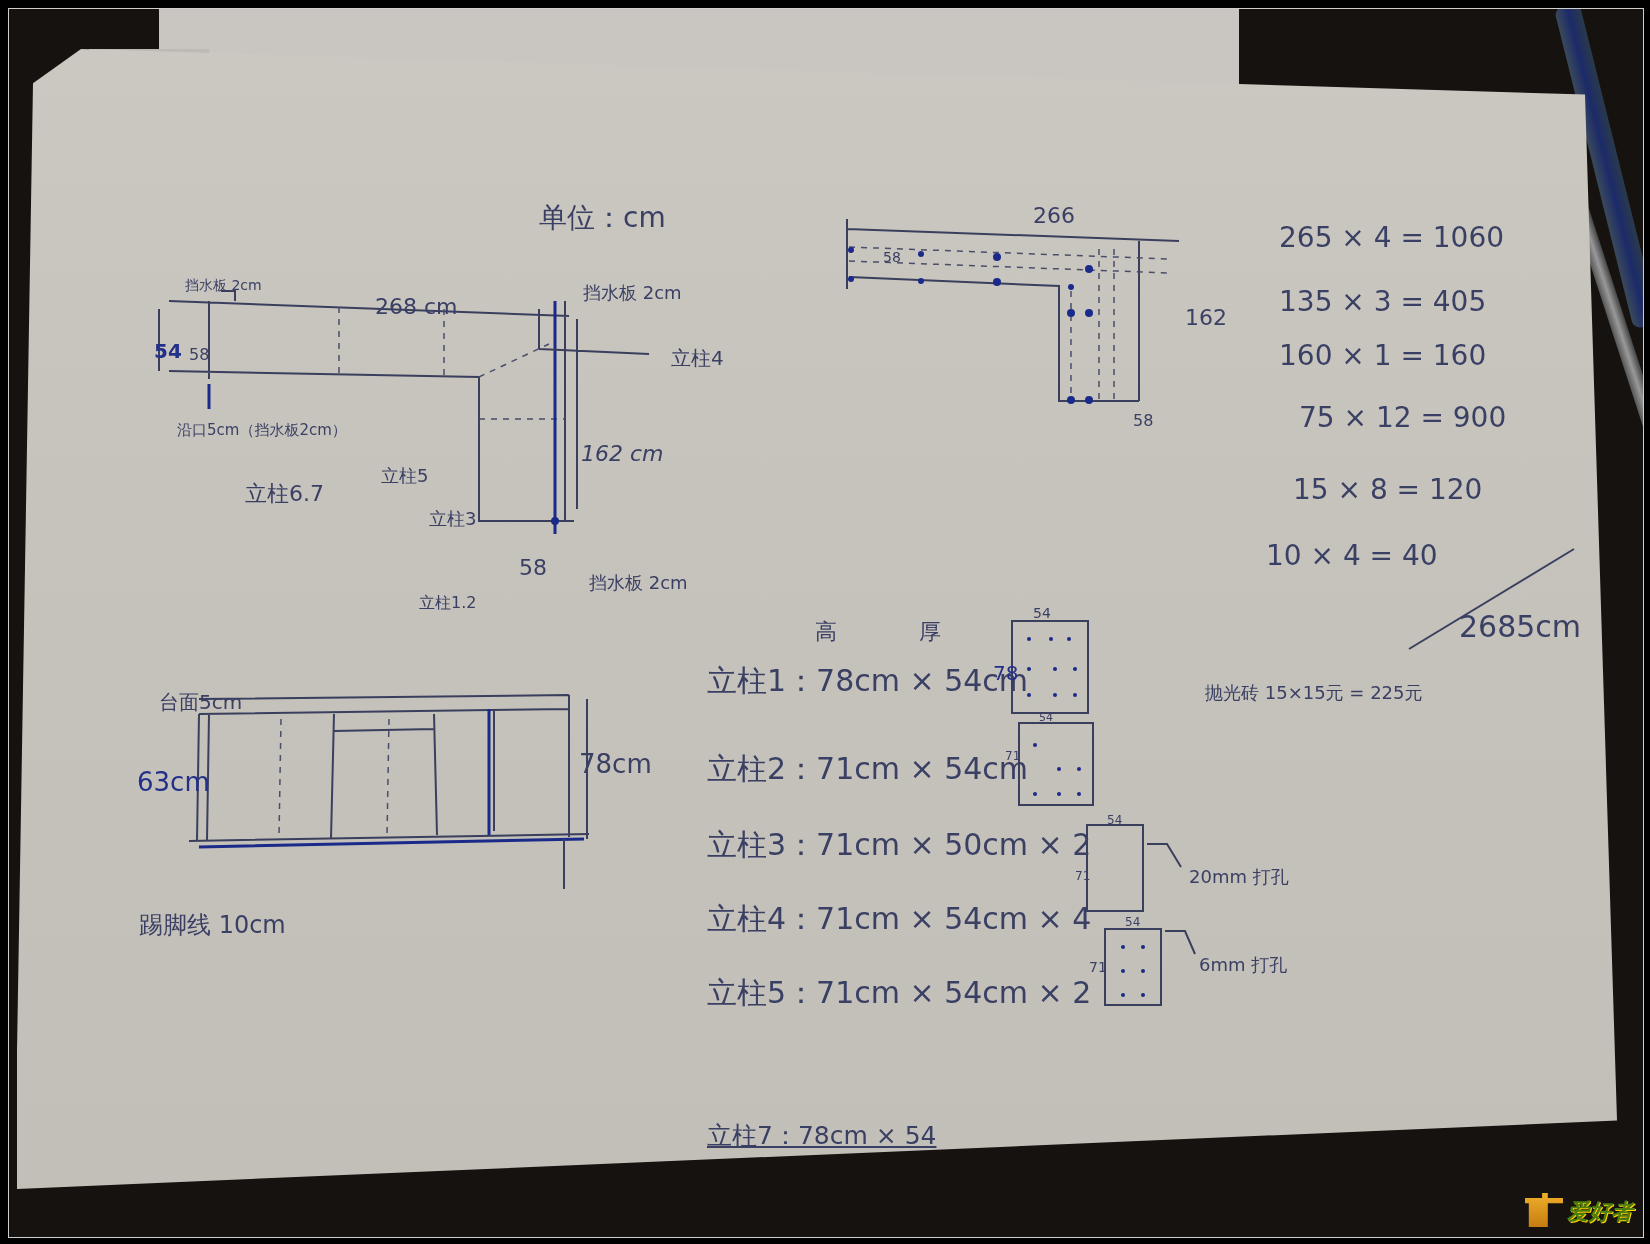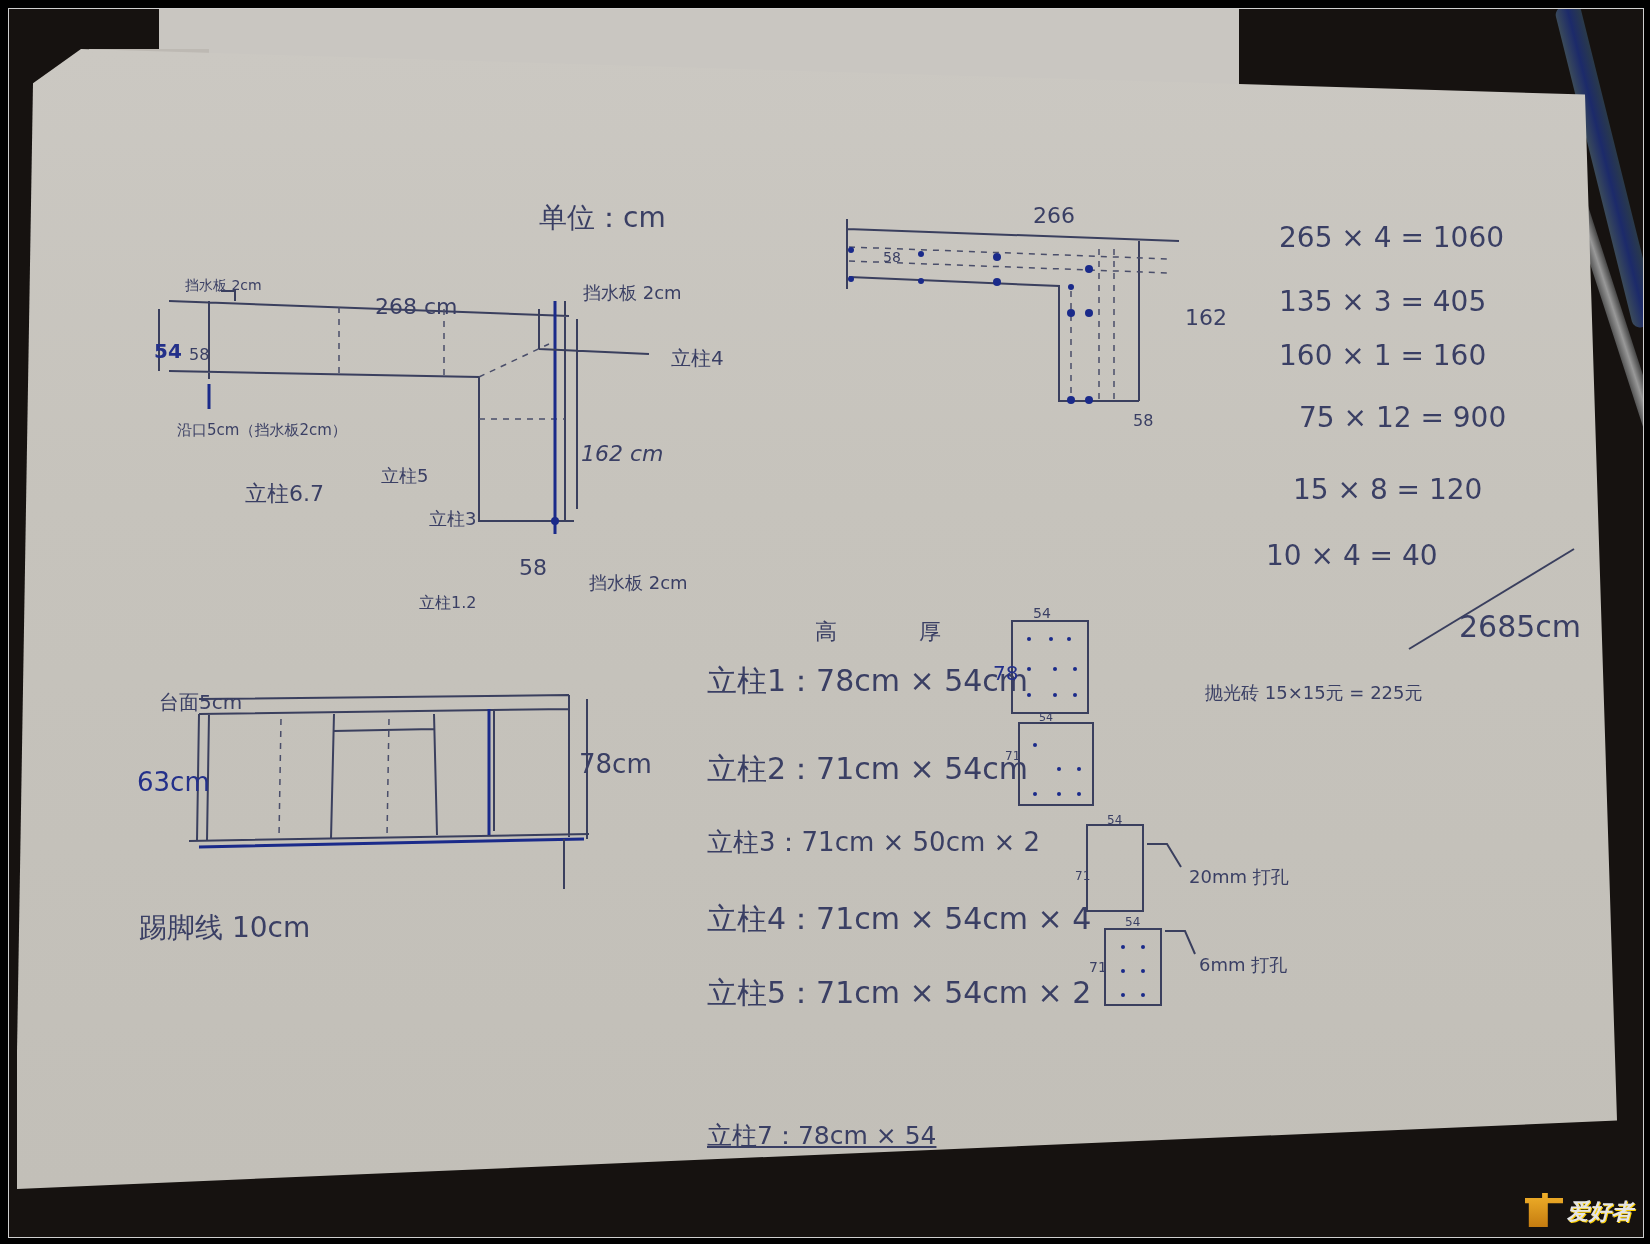--- a/index.html
+++ b/index.html
@@ -14,21 +14,21 @@
   .pen2{left:1560px;top:190px;width:16px;height:260px;background:linear-gradient(90deg,#555,#999,#444);transform:rotate(-18deg);}
   svg{position:absolute;left:0;top:0;}
   .hw{fill:none;stroke:#3a3f5e;stroke-width:2;}
   .hwb{fill:none;stroke:#1a2a8a;stroke-width:3;}
   .dash{fill:none;stroke:#4a4e6a;stroke-width:1.5;stroke-dasharray:6 6;}
   .dot{fill:#1a2a8a;}
   .txt{position:absolute;color:#3a3f64;font-family:"DejaVu Sans",sans-serif;white-space:nowrap;}
   .blue{color:#23308a;}
   .logo{position:absolute;right:10px;bottom:10px;display:flex;align-items:flex-end;gap:4px;}
   .logo .mark{width:38px;height:34px;background:linear-gradient(180deg,#f0b02a,#c57c10);clip-path:polygon(10% 100%,10% 30%,0% 30%,0% 15%,45% 15%,45% 0%,60% 0%,60% 15%,100% 15%,100% 30%,60% 30%,60% 100%);}
-  .logo .name{color:#e5e5e5;font-weight:bold;font-style:italic;font-size:22px;font-family:"DejaVu Sans",sans-serif;text-shadow:1px 1px 0 #ffd200;text-align:center;}
+  .logo .name{color:#4d7c0f;font-weight:bold;font-style:italic;font-size:22px;font-family:"DejaVu Sans",sans-serif;text-shadow:1px 1px 0 #ffd200;text-align:center;}
 </style>
 </head>
 <body>
 
 <div class="frame">
   <div class="back-sheet"></div>
   <div class="back-sheet2"></div>
   <div class="pen pen1"></div>
   <div class="pen pen2"></div>
   <div class="sheet"></div>
@@ -125,27 +125,27 @@
   <div class="txt" style="left:1270px;top:330px;font-size:28px;">160 × 1 = 160</div>
   <div class="txt" style="left:1290px;top:392px;font-size:28px;">75 × 12 = 900</div>
   <div class="txt" style="left:1284px;top:464px;font-size:28px;">15 × 8 = 120</div>
   <div class="txt" style="left:1257px;top:530px;font-size:28px;">10 × 4 = 40</div>
   <div class="txt" style="left:1450px;top:600px;font-size:30px;">2685cm</div>
   <div class="txt" style="left:1196px;top:672px;font-size:18px;">抛光砖 15×15元 = 225元</div>
 
   <div class="txt" style="left:150px;top:648px;font-size:20px;margin-top:32px;">台面5cm</div>
   <div class="txt blue" style="left:128px;top:758px;font-size:26px;">63cm</div>
   <div class="txt" style="left:570px;top:740px;font-size:26px;">78cm</div>
-  <div class="txt" style="left:130px;top:900px;font-size:28px;text-align:center;">踢脚线 10cm</div>
+  <div class="txt" style="left:130px;top:900px;font-size:24px;text-align:center;">踢脚线 10cm</div>
 
   <div class="txt" style="left:806px;top:608px;font-size:22px;">高</div>
   <div class="txt" style="left:910px;top:608px;font-size:22px;">厚</div>
   <div class="txt" style="left:698px;top:652px;font-size:30px;">立柱1：78cm × 54cm</div>
   <div class="txt" style="left:698px;top:740px;font-size:30px;">立柱2：71cm × 54cm</div>
-  <div class="txt" style="left:698px;top:816px;font-size:26px;">立柱3：71cm × 50cm × 2</div>
+  <div class="txt" style="left:698px;top:816px;font-size:30px;">立柱3：71cm × 50cm × 2</div>
   <div class="txt" style="left:698px;top:890px;font-size:30px;">立柱4：71cm × 54cm × 4</div>
   <div class="txt" style="left:698px;top:964px;font-size:30px;">立柱5：71cm × 54cm × 2</div>
   <div class="txt" style="left:698px;top:1110px;font-size:25px;text-decoration:underline;">立柱7：78cm × 54</div>
 
   <div class="txt" style="left:1024px;top:596px;font-size:14px;">54</div>
   <div class="txt blue" style="left:984px;top:652px;font-size:20px;">78</div>
   <div class="txt" style="left:1030px;top:702px;font-size:11px;">54</div>
   <div class="txt" style="left:996px;top:740px;font-size:12px;">71</div>
   <div class="txt" style="left:1098px;top:804px;font-size:12px;">54</div>
   <div class="txt" style="left:1066px;top:860px;font-size:12px;">71</div>

